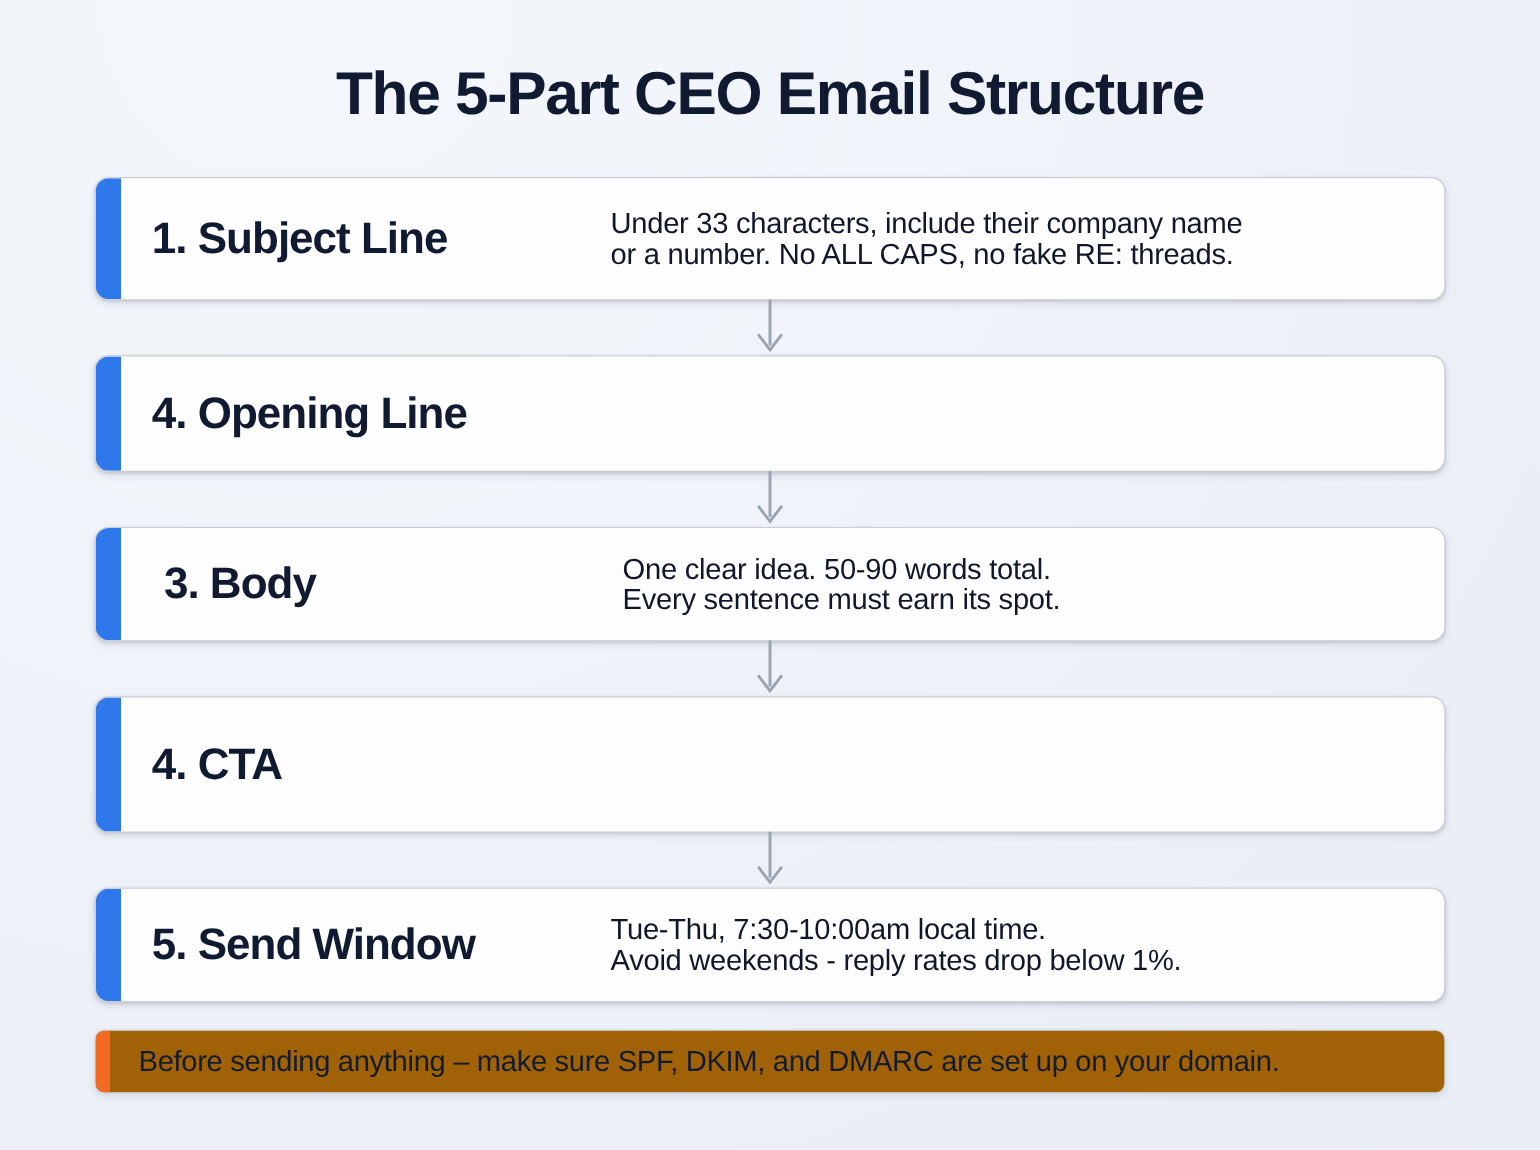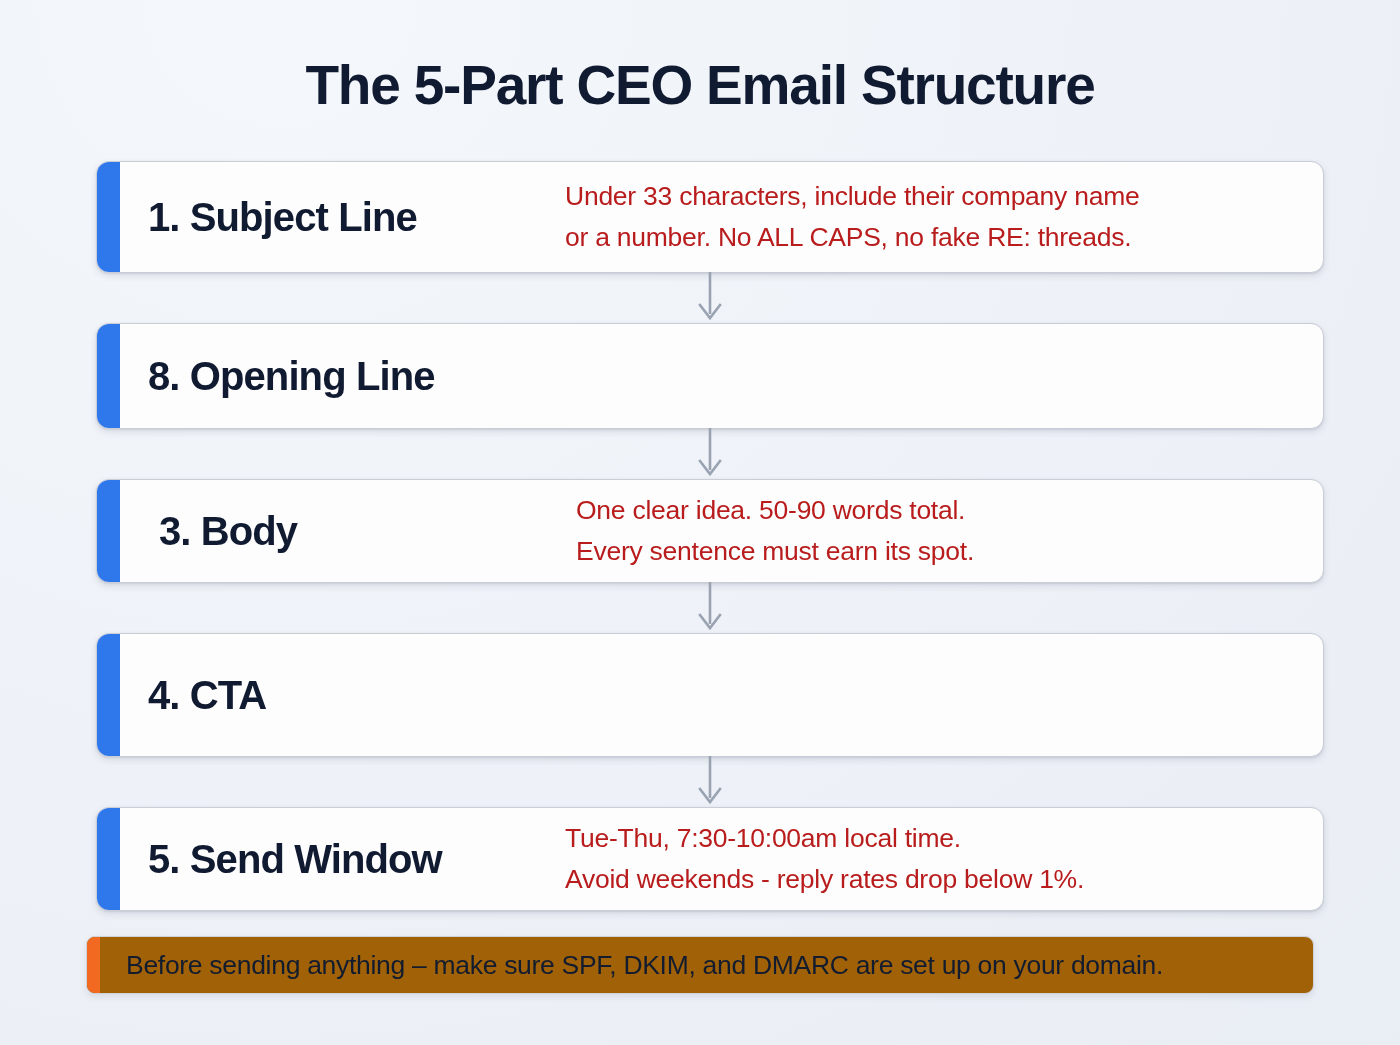--- a/index.html
+++ b/index.html
@@ -35,21 +35,21 @@
     line-height: 66px;
     font-weight: bold;
     letter-spacing: -1.2px;
     color: #101a31;
     font-family: "Liberation Sans", sans-serif;
   }
 
   
   .steps {
     position: absolute;
-    left: 96px;
+    left: 86px;
     top: 161px;
     width: 1228px;
   }
 
   .step {
     position: relative;
     display: flex;
     align-items: stretch;
     background: #fdfdfd;
     border: 1px solid #c8cdd6;
@@ -82,22 +82,22 @@
     font-size: 40px;
     line-height: 46px;
     font-weight: bold;
     letter-spacing: -0.9px;
     color: #101a31;
   }
 
   .step-desc {
     flex: 1 1 auto;
     font-size: 26.5px;
-    line-height: 41px;
-    color: #b91c1c;
+    line-height: 28px;
+    color: #0f172a;
     letter-spacing: -0.25px;
     white-space: pre-line;
   }
 
   
   .step.h1 { height: 112px; }
   .step.h2 { height: 106px; }
   .step.h3 { height: 104px; gap: 11px; }
   .step.h4 { height: 124px; }
   .step.h5 { height: 104px; }
@@ -169,21 +169,21 @@
     <div class="gap">
       <svg class="arrow" viewBox="0 0 26 52">
         <line x1="13" y1="0" x2="13" y2="42" stroke="#9aa3b2" stroke-width="2.6"></line>
         <path d="M3 33 L13 46 L23 33" fill="none" stroke="#9aa3b2" stroke-width="2.6" stroke-linecap="square"></path>
       </svg>
     </div>
 
     <div class="step h2">
       <div class="accent"></div>
       <div class="step-body">
-        <div class="step-title">8. Opening Line</div>
+        <div class="step-title">4. Opening Line</div>
       </div>
     </div>
 
     <div class="gap">
       <svg class="arrow" viewBox="0 0 26 52">
         <line x1="13" y1="0" x2="13" y2="42" stroke="#9aa3b2" stroke-width="2.6"></line>
         <path d="M3 33 L13 46 L23 33" fill="none" stroke="#9aa3b2" stroke-width="2.6" stroke-linecap="square"></path>
       </svg>
     </div>
 

